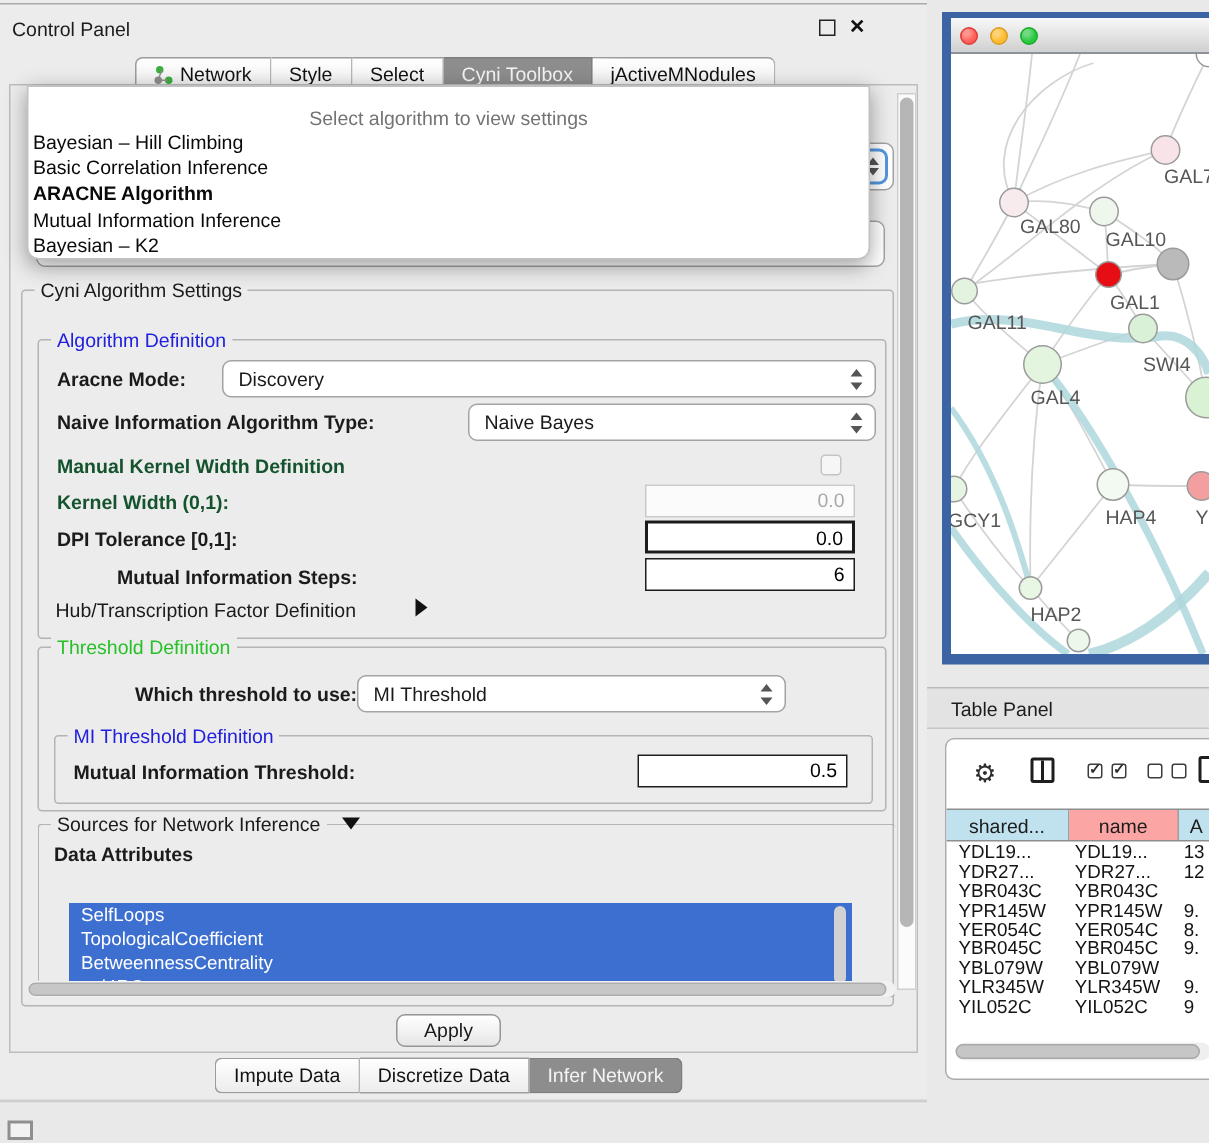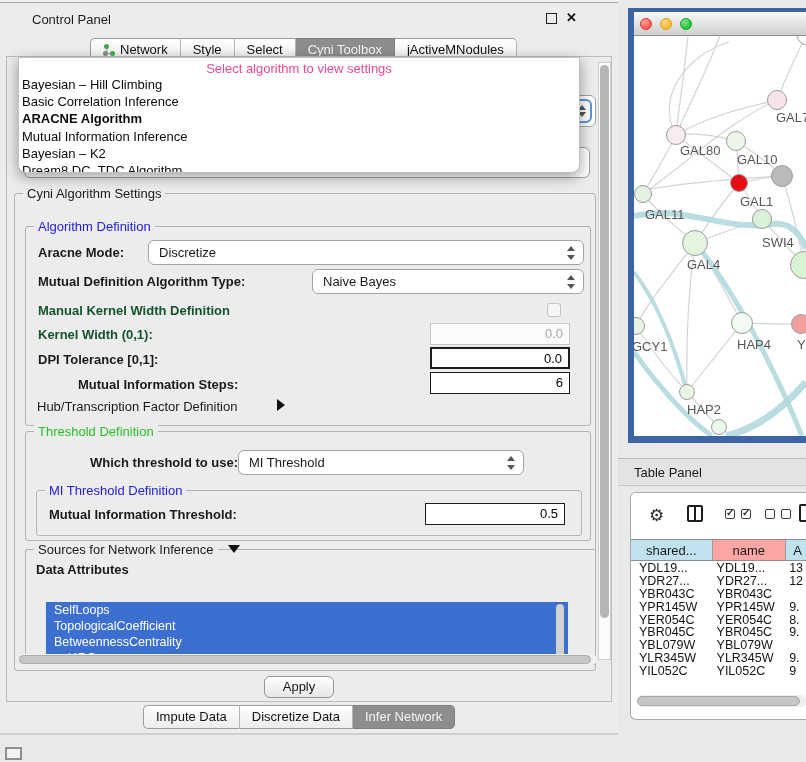--- a/index.html
+++ b/index.html
@@ -9,21 +9,21 @@
     background:#e9e9e9;
     position:relative;
     overflow:hidden;
     font-size:13px; color:#1a1a1a;
   }
   .abs { position:absolute; }
 
   
   #control-panel { left:0; top:0; width:618px; height:736px; background:#ececec; }
   #cp-topline { left:0; top:2px; width:618px; height:1px; background:#a9a9a9; }
-  #cp-title { left:8px; top:12px; font-size:13px; color:#1c1c1c;margin-left:24px; }
+  #cp-title { left:8px; top:12px; font-size:13px; color:#1c1c1c; }
   #cp-float { left:546px; top:13px; width:11px; height:11px; border:1.5px solid #222; background:transparent; }
   #cp-close { left:566px; top:10px; font-size:13px; font-weight:bold; color:#111; }
 
   
   .segbar { display:flex; }
   .seg {
     background:linear-gradient(#ffffff,#ececec);
     border-top:1px solid #9d9d9d; border-bottom:1px solid #9d9d9d;
     border-right:1px solid #b5b5b5;
     padding:3px 12px 4px 12px; font-size:13px; color:#111;
@@ -73,21 +73,21 @@
     border-left:4px solid transparent; border-right:4px solid transparent; border-top:5px solid #555; }
   #hidden-combo2 { left:24px; top:147px; width:566px; height:31px; }
   #hidden-combo2 .combo-text { color:#9b9b9b; }
 
   
   #algo-dropdown {
     left:18px; top:57px; width:562px; height:116px; background:#ffffff;
     border:1px solid #c2c2c2; border-radius:0 0 8px 8px;
     box-shadow:0 4px 14px rgba(0,0,0,.38); z-index:20; overflow:hidden;
   }
-  #algo-dropdown .dd-head { text-align:center; color:#ec4899; font-size:13px; padding-top:3px; }
+  #algo-dropdown .dd-head { text-align:center; color:#737373; font-size:13px; padding-top:13px; }
   .dd-item { font-size:13px; color:#0a0a0a; padding:1px 0 1px 3px; line-height:15.2px; }
   .dd-item.bold { font-weight:bold; }
 
   
   .gbox { position:absolute; border:1px solid #b4b4b4; border-radius:3px; }
   .gbox > .legend {
     position:absolute; top:-8px; left:8px; background:#ececec; padding:0 4px;
     font-size:13px; white-space:nowrap;
   }
   .legend.blue  { color:#2121dd; }
@@ -224,25 +224,25 @@
   </div>
 
   <div class="gbox" id="settings-box">
     <span class="legend">Cyni Algorithm Settings</span>
 
     <div class="gbox" id="algodef-box">
       <span class="legend blue">Algorithm Definition</span>
 
       <span class="lbl" style="left:12px; top:18px;">Aracne Mode:</span>
       <div class="combo" style="left:122px; top:13px; width:436px; height:25px;">
-        <span class="combo-text">Discretize</span>
+        <span class="combo-text">Discovery</span>
         <span class="stepper"></span>
       </div>
 
-      <span class="lbl" style="left:12px; top:47px;">Mutual Definition Algorithm Type:</span>
+      <span class="lbl" style="left:12px; top:47px;">Naive Information Algorithm Type:</span>
       <div class="combo" style="left:286px; top:42px; width:272px; height:25px;">
         <span class="combo-text">Naive Bayes</span>
         <span class="stepper"></span>
       </div>
 
       <span class="lbl disabled" style="left:12px; top:76px;">Manual Kernel Width Definition</span>
       <span class="cbx" style="left:521px; top:76px;"></span>
 
       <span class="lbl disabled" style="left:12px; top:100px;">Kernel Width (0,1):</span>
       <div class="field disabled" style="left:404px; top:96px; width:140px;">0.0</div>

